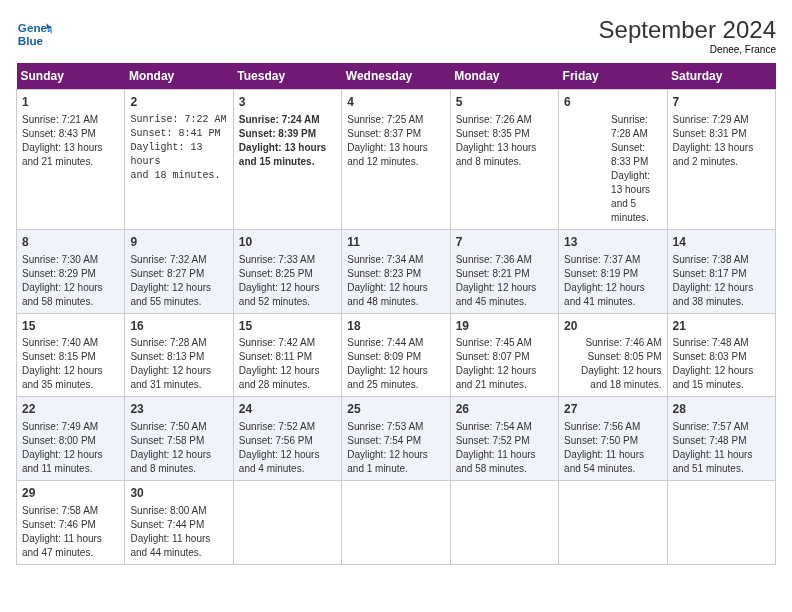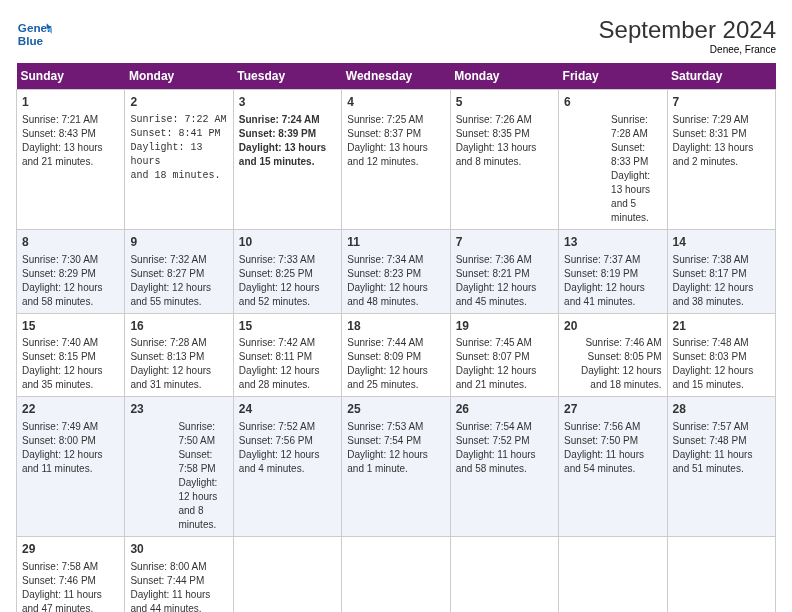--- a/index.html
+++ b/index.html
@@ -266,21 +266,21 @@
       <tr>
         <td>
           <span class="day-num">22</span>
           <div class="day-info" style="white-space: pre-line;">Sunrise: 7:49 AM
 Sunset: 8:00 PM
 Daylight: 12 hours
 and 11 minutes.</div>
         </td>
         <td>
           <span class="day-num">23</span>
-          <div class="day-info" style="white-space: pre-line; margin-left: 48px;">Sunrise: 7:50 AM
+          <div class="day-info" style="white-space: pre-line;">Sunrise: 7:50 AM
 Sunset: 7:58 PM
 Daylight: 12 hours
 and 8 minutes.</div>
         </td>
         <td>
           <span class="day-num">24</span>
           <div class="day-info" style="white-space: pre-line;">Sunrise: 7:52 AM
 Sunset: 7:56 PM
 Daylight: 12 hours
 and 4 minutes.</div>

